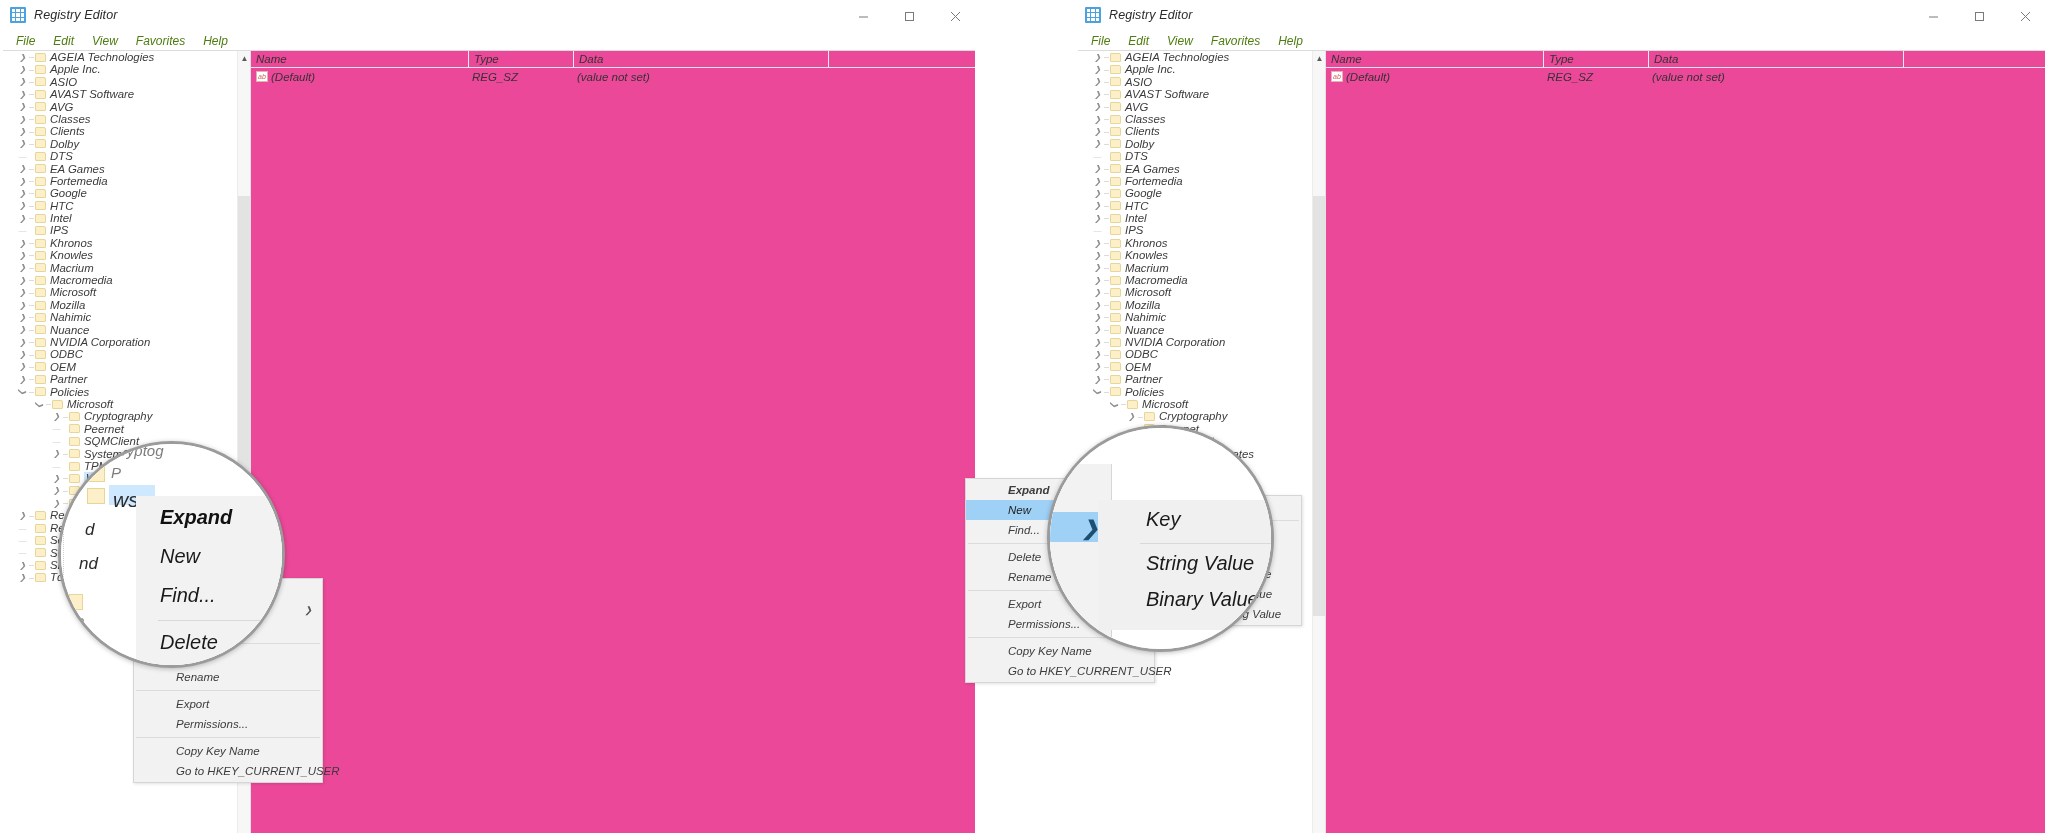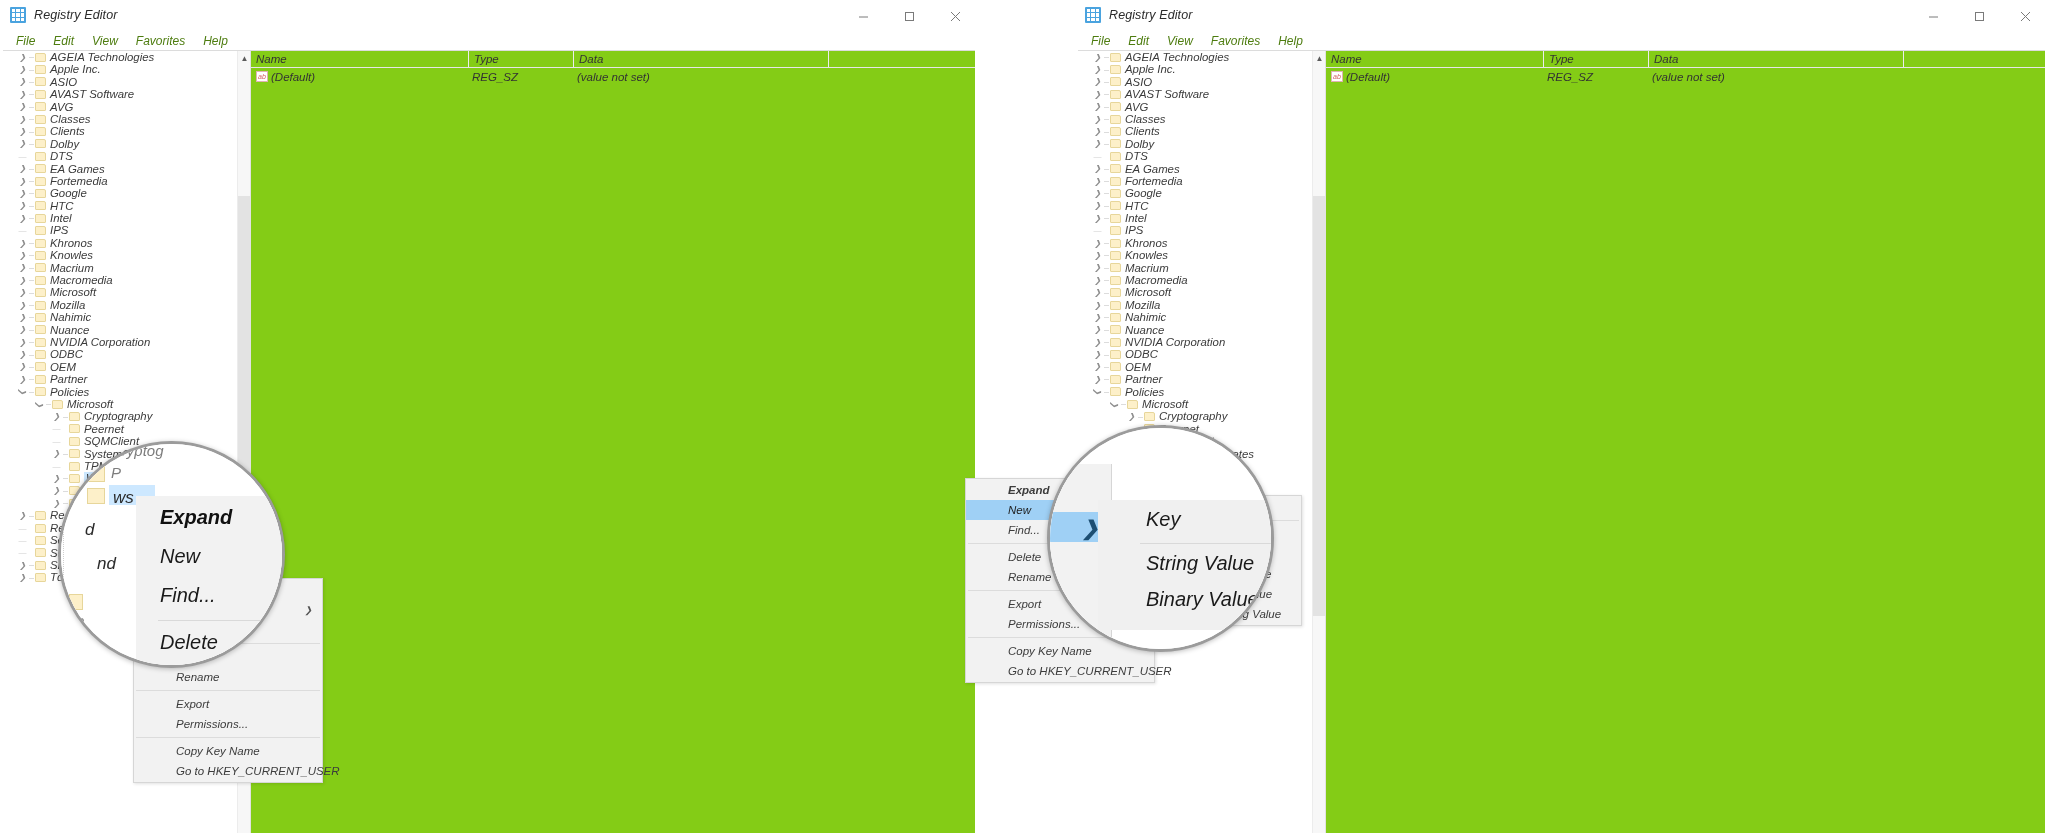--- a/index.html
+++ b/index.html
@@ -66,21 +66,21 @@
   .tree { position:absolute; left:0; top:0; right:13px; }
   .node { position:relative; height:12.4px; display:flex; align-items:center;
           font-size:11.4px; color:#3b3b3b; white-space:nowrap; }
   .node .twisty { width:11px; text-align:center; color:#8e8e8e; font-size:8px; flex:0 0 11px; }
   .node .dash { width:7px; color:#bdbdbd; font-size:9px; flex:0 0 7px; text-align:center; }
   .node .folder { width:11px; height:9px; background:#fdf0c9; border:1px solid #e7d69a;
                   flex:0 0 11px; margin-right:4px; border-radius:1px 2px 1px 1px; }
   .node .lbl { line-height:12.4px; }
   .node.sel .lbl { background:#cde8ff; padding:0 2px; }
 
-  .listpane { position:relative; flex:1; background:#84cc16; overflow:hidden; }
+  .listpane { position:relative; flex:1; background:#ec4899; overflow:hidden; }
   .lp-header { display:flex; height:17px; border-bottom:1px solid #e6e6e6; }
   .lp-header .col { font-size:11.5px; color:#333; line-height:17px; padding-left:5px;
                     border-right:1px solid #ededed; }
   .lp-row { display:flex; height:17px; align-items:center; }
   .lp-row .cell { font-size:11.5px; color:#333; padding-left:5px; white-space:nowrap; }
   .ab-icon { width:12px; height:11px; border:1px solid #e0b3b3; background:#fff;
              color:#d45d5d; font-size:7px; line-height:9px; text-align:center;
              margin-left:5px; margin-right:3px; flex:0 0 12px; font-family:"Liberation Sans",sans-serif; }
 
   
@@ -465,24 +465,24 @@
         <div style="position:absolute;left:2px;top:0px;width:12px;height:227px;border-left:1px dotted #cfcfcf;"></div>
         <div style="position:absolute;left:16px;top:5px;font-size:15px;color:#6f6f6f;font-family:'Liberation Sans',sans-serif;">❯</div>
         <div style="position:absolute;left:26px;top:0px;width:18px;height:16px;background:#fdf0c9;border:1px solid #e7d69a;"></div>
         <div style="position:absolute;left:50px;top:-2px;font-size:15px;color:#7d7d7d;">Cryptog</div>
 
         <div style="position:absolute;left:26px;top:22px;width:18px;height:16px;background:#fdf0c9;border:1px solid #e7d69a;"></div>
         <div style="position:absolute;left:50px;top:20px;font-size:15px;color:#7d7d7d;">P</div>
 
         <div style="position:absolute;left:26px;top:44px;width:18px;height:16px;background:#fdf0c9;border:1px solid #e7d69a;"></div>
         <div style="position:absolute;left:48px;top:41px;width:46px;height:20px;background:#cde8ff;"></div>
-        <div style="position:absolute;left:52px;top:44px;font-size:17px;color:#2b2b2b;">ws</div>
+        <div style="position:absolute;left:52px;top:44px;font-size:21px;color:#2b2b2b;">ws</div>
 
         <div style="position:absolute;left:24px;top:76px;font-size:17px;color:#2b2b2b;">d</div>
-        <div style="position:absolute;left:36px;top:110px;font-size:17px;color:#2b2b2b;">nd</div>
+        <div style="position:absolute;left:18px;top:110px;font-size:17px;color:#2b2b2b;">nd</div>
         <div style="position:absolute;left:14px;top:168px;font-size:17px;color:#7d7d7d;">p</div>
         <div style="position:absolute;left:8px;top:150px;width:14px;height:16px;background:#fdf0c9;border:1px solid #e7d69a;"></div>
         <div style="position:absolute;left:6px;top:185px;width:14px;height:16px;background:#fdf0c9;border:1px solid #e7d69a;"></div>
         <div style="position:absolute;left:24px;top:188px;font-size:10px;color:#9a9a9a;">S</div>
       </div>
 
       <div class="mm" style="left:75px; top:52px; width:200px; height:175px;">
         <div class="mmitem" style="left:24px; top:10px; position:absolute; font-size:20px; font-weight:bold; color:#111;">
           <span>Expand</span>
         </div>

